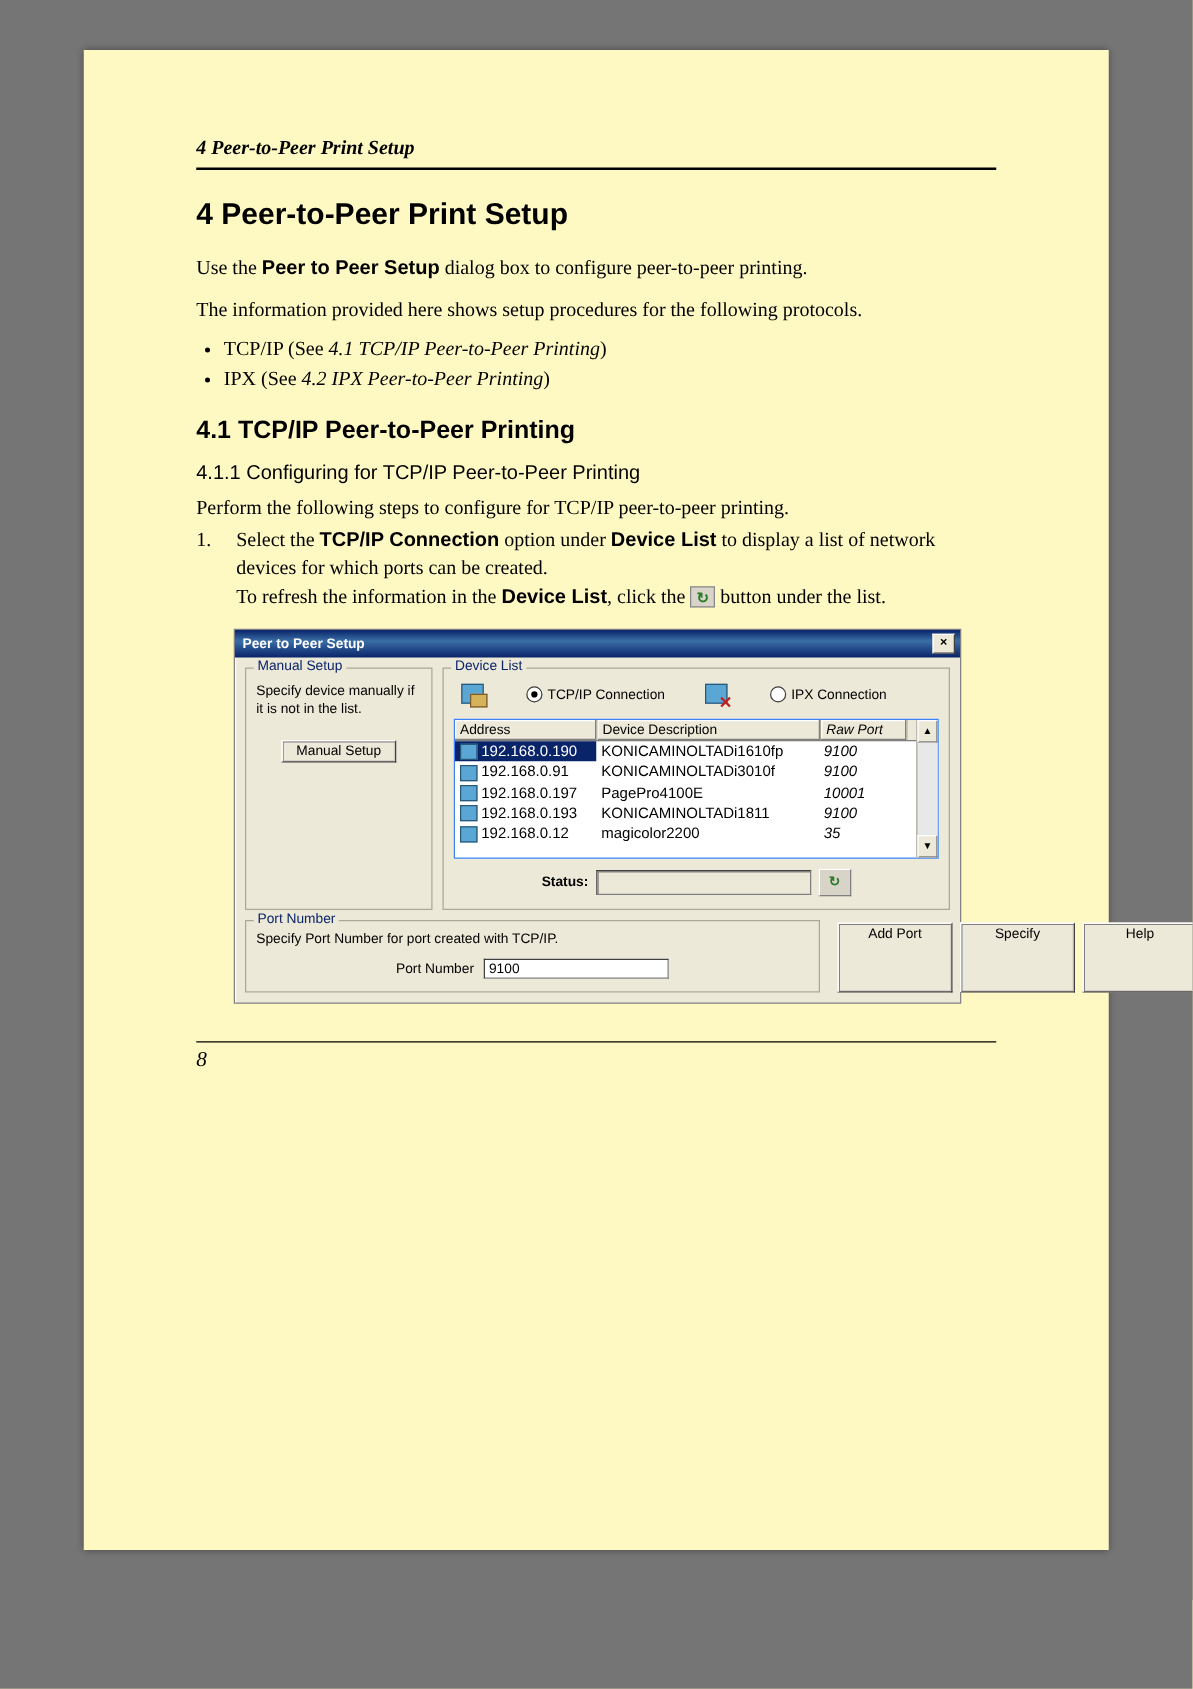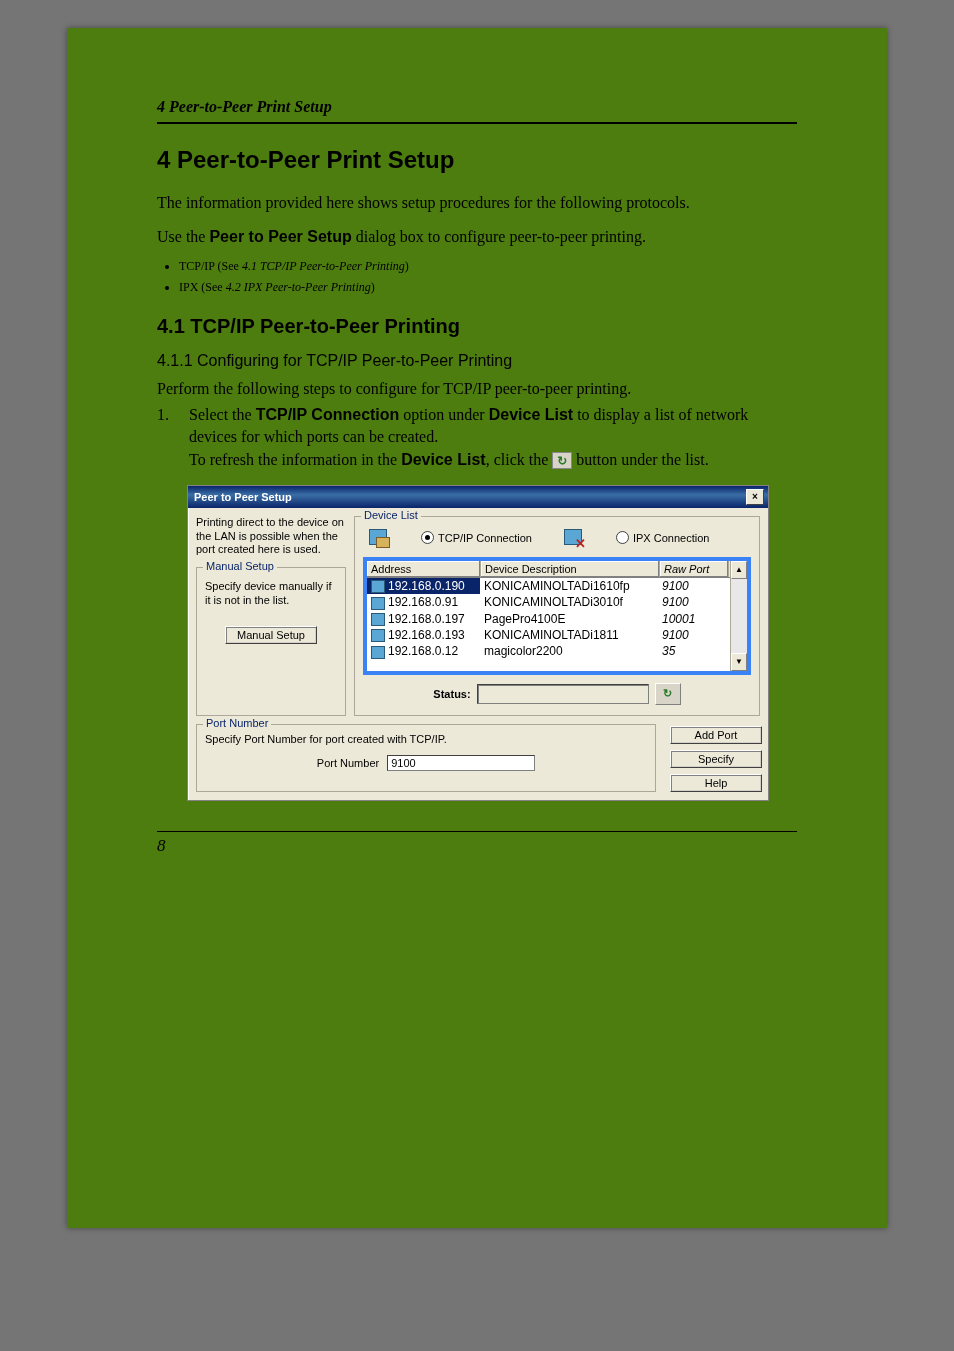--- a/index.html
+++ b/index.html
@@ -5,22 +5,22 @@
   html, body {
     margin: 0;
     padding: 0;
     background: #757575;
     font-family: "Times New Roman", Times, serif;
     color: #000;
   }
   .page {
     width: 820px;
     min-height: 1200px;
-    background: #4d7c0f;
-    margin: 28px auto;
+    background: #fef9c3;
+    margin: 40px auto;
     padding: 70px 90px 40px 90px;
     box-shadow: 0 0 6px rgba(0,0,0,0.4);
     position: relative;
     box-sizing: border-box;
   }
   .running-header {
     font-style: italic;
     font-weight: bold;
     font-size: 16px;
     margin-bottom: 6px;
@@ -39,21 +39,21 @@
   p.body {
     font-size: 16px;
     line-height: 1.35;
     margin: 0 0 12px 0;
   }
   ul.bullets {
     margin: 0 0 18px 0;
     padding-left: 22px;
   }
   ul.bullets li {
-    font-size: 12px;
+    font-size: 16px;
     margin-bottom: 6px;
   }
   h2.subsection {
     font-family: Arial, Helvetica, sans-serif;
     font-size: 20px;
     font-weight: bold;
     margin: 20px 0 14px 0;
   }
   h3.subsub {
     font-family: Arial, Helvetica, sans-serif;
@@ -235,21 +235,21 @@
     justify-content: center;
   }
   .radio .dot.checked::after {
     content: "";
     width: 5px; height: 5px;
     background: #000;
     border-radius: 50%;
   }
   .listview-wrap {
     display: flex;
-    border: 4px solid #3b82f6;
+    border: 1px solid #3b82f6;
     background: #fff;
     height: 110px;
   }
   .listview {
     flex: 1;
     overflow: hidden;
   }
   .lv-header {
     display: flex;
     background: #ece9d8;
@@ -360,41 +360,41 @@
     border:1px solid #808080;
     border-top-color:#404040;
     border-left-color:#404040;
     background:#fff;
     padding:1px 3px;
     font-size:11px;
     font-family:Tahoma, Arial, sans-serif;
   }
   .side-buttons {
     display:flex;
-    flex-direction:column;
+    flex-direction:row;
     gap:6px;
     width:90px;
     padding-top: 2px;
   }
 </style>
 </head>
 <body>
 
 <div class="page">
 
   <div class="running-header">4  Peer-to-Peer Print Setup</div>
   <hr class="hr-thick">
 
   <h1 class="section-title">4  Peer-to-Peer Print Setup</h1>
 
-  <p class="body">The information provided here shows setup procedures for the following protocols.</p>
-
   <p class="body">
     <span>Use the </span><span class="bold-sans">Peer to Peer Setup</span><span> dialog box to configure peer-to-peer printing.</span>
   </p>
+
+  <p class="body">The information provided here shows setup procedures for the following protocols.</p>
 
   <ul class="bullets">
     <li>
       <span>TCP/IP (See </span><span class="italic">4.1  TCP/IP Peer-to-Peer Printing</span><span>)</span>
     </li>
     <li>
       <span>IPX (See </span><span class="italic">4.2  IPX Peer-to-Peer Printing</span><span>)</span>
     </li>
   </ul>
 
@@ -414,21 +414,20 @@
   </div>
 
   <div class="dialog">
     <div class="titlebar">
       <span>Peer to Peer Setup</span>
       <span class="close">×</span>
     </div>
     <div class="dlg-body">
       <div class="columns">
         <div class="left-col">
-          <div class="desc-text">Printing direct to the device on the LAN is possible when the port created here is used.</div>
 
           <div class="group" style="flex:1">
             <span class="legend">Manual Setup</span>
             <div class="desc-text" style="margin-bottom:18px; margin-top:4px">Specify device manually if it is not in the list.</div>
             <div style="text-align:center">
               <span class="btn">Manual Setup</span>
             </div>
           </div>
         </div>
 

